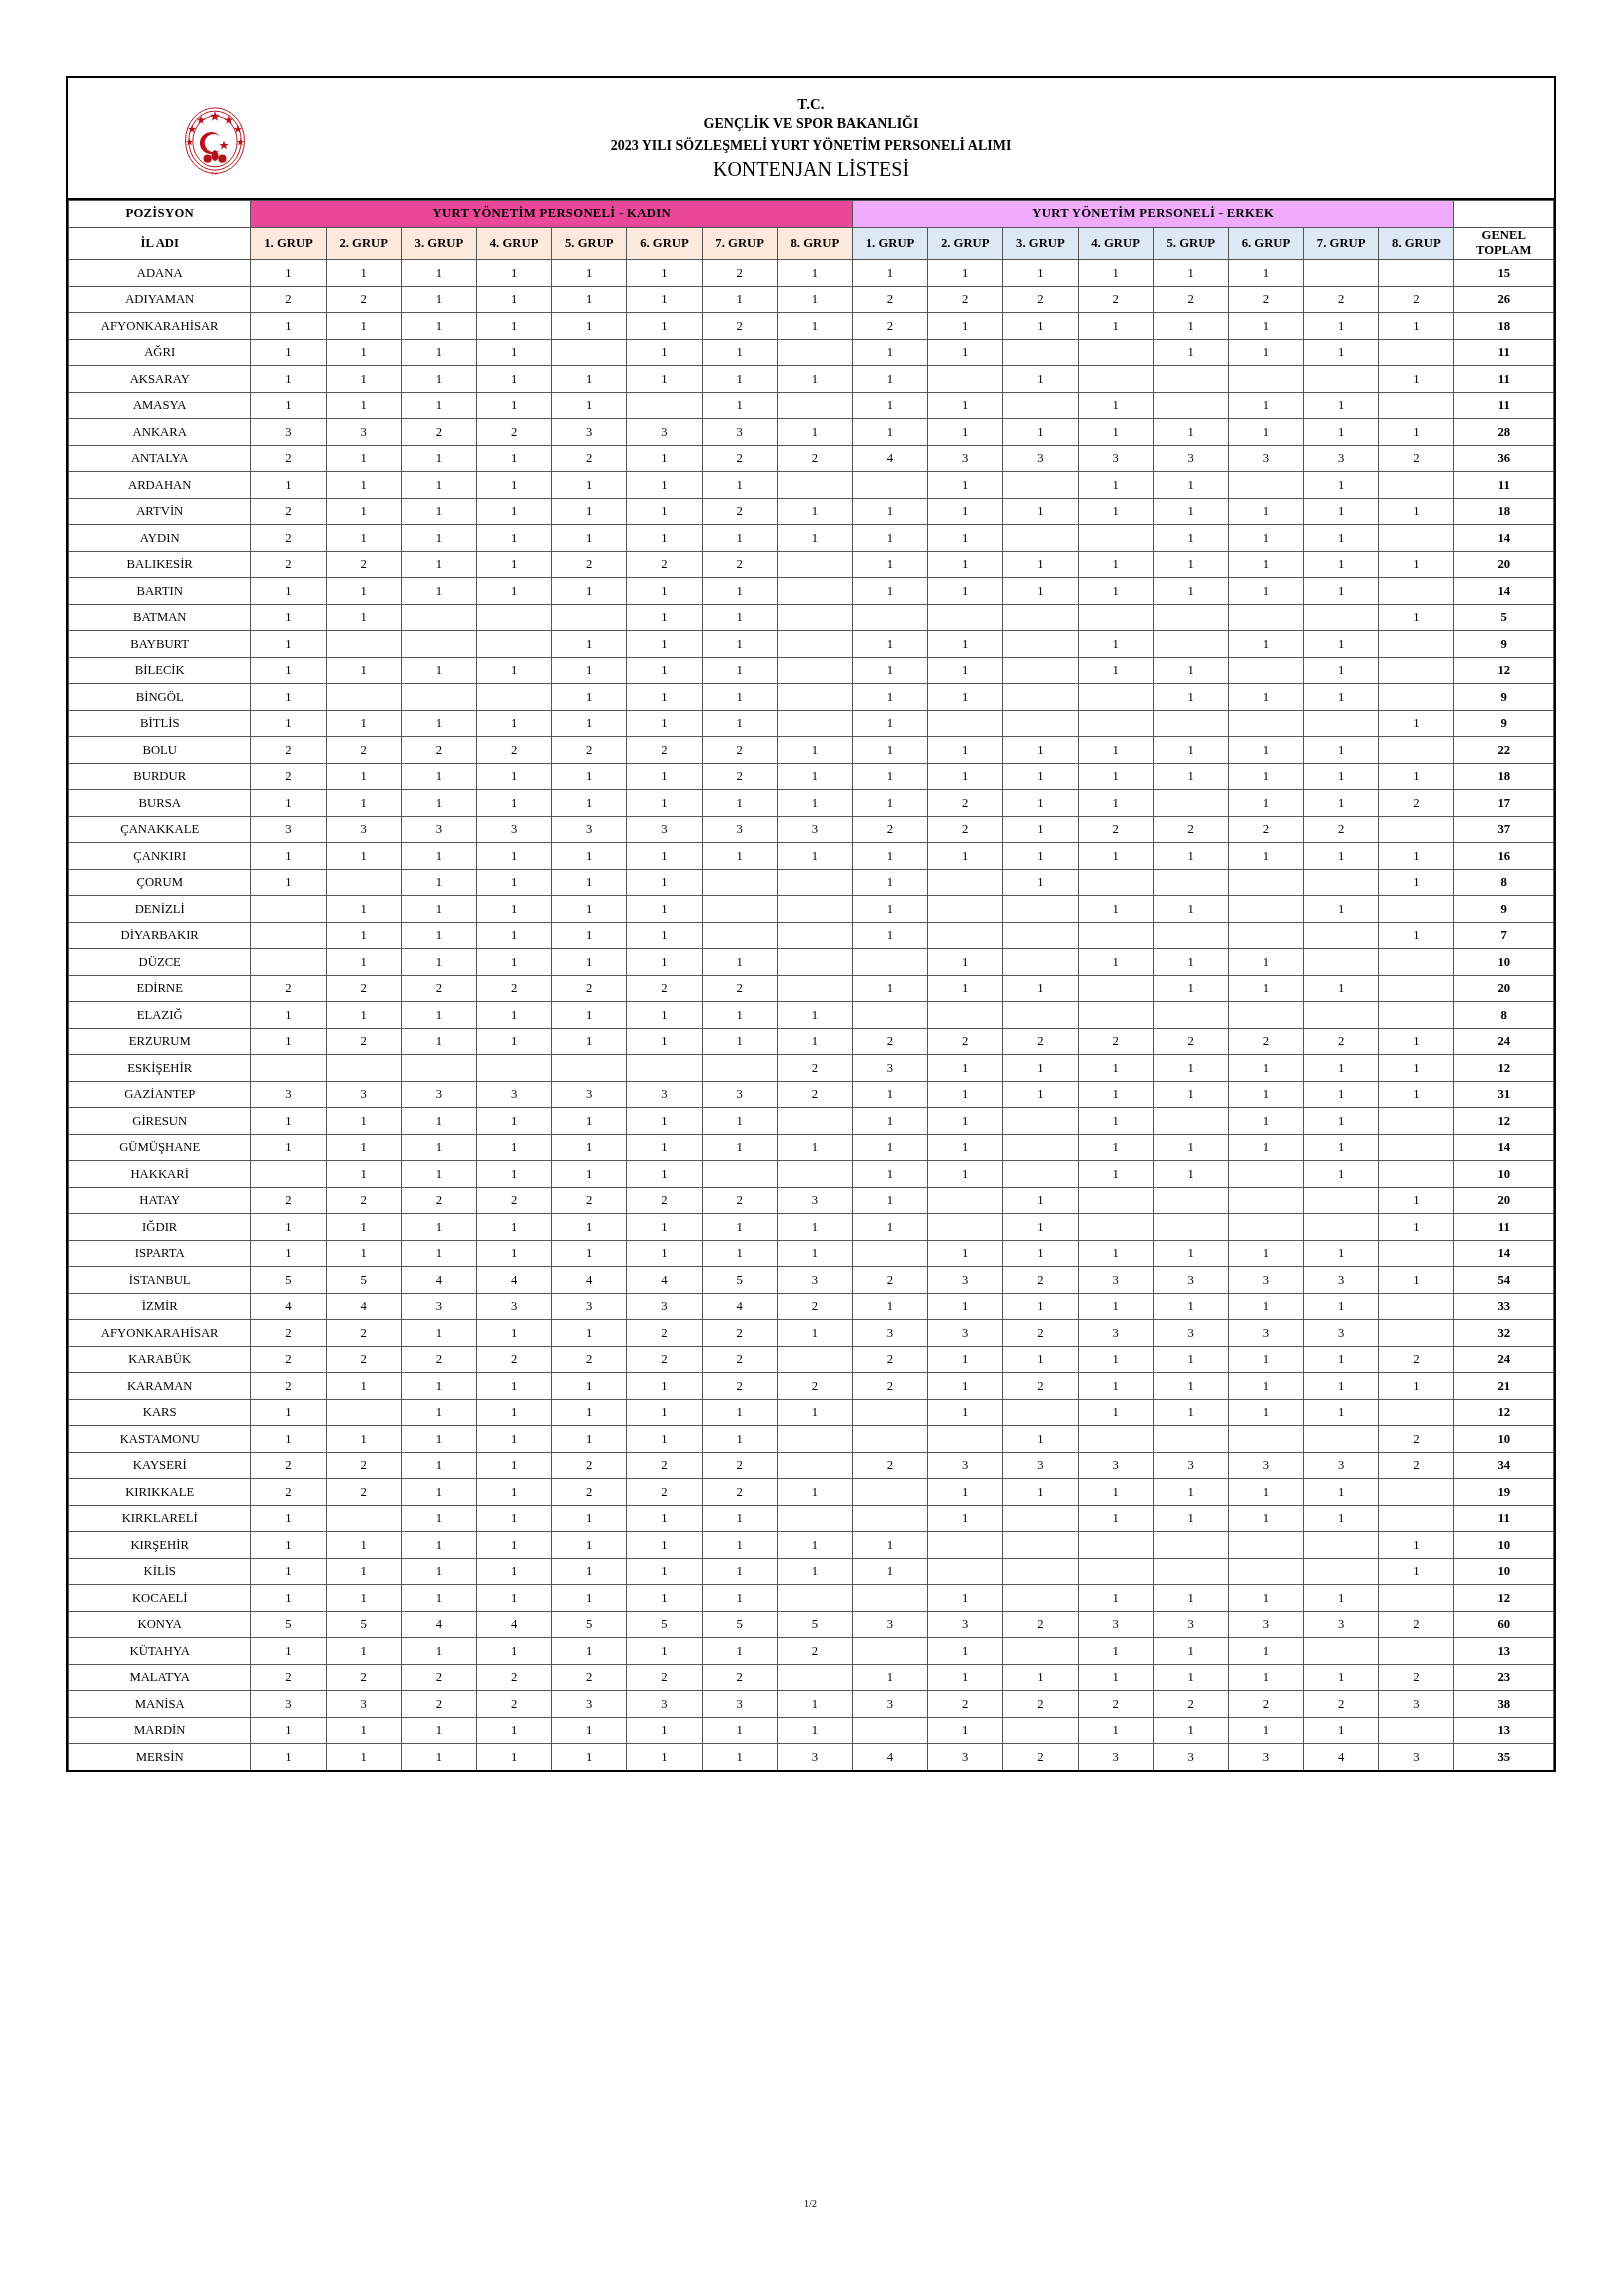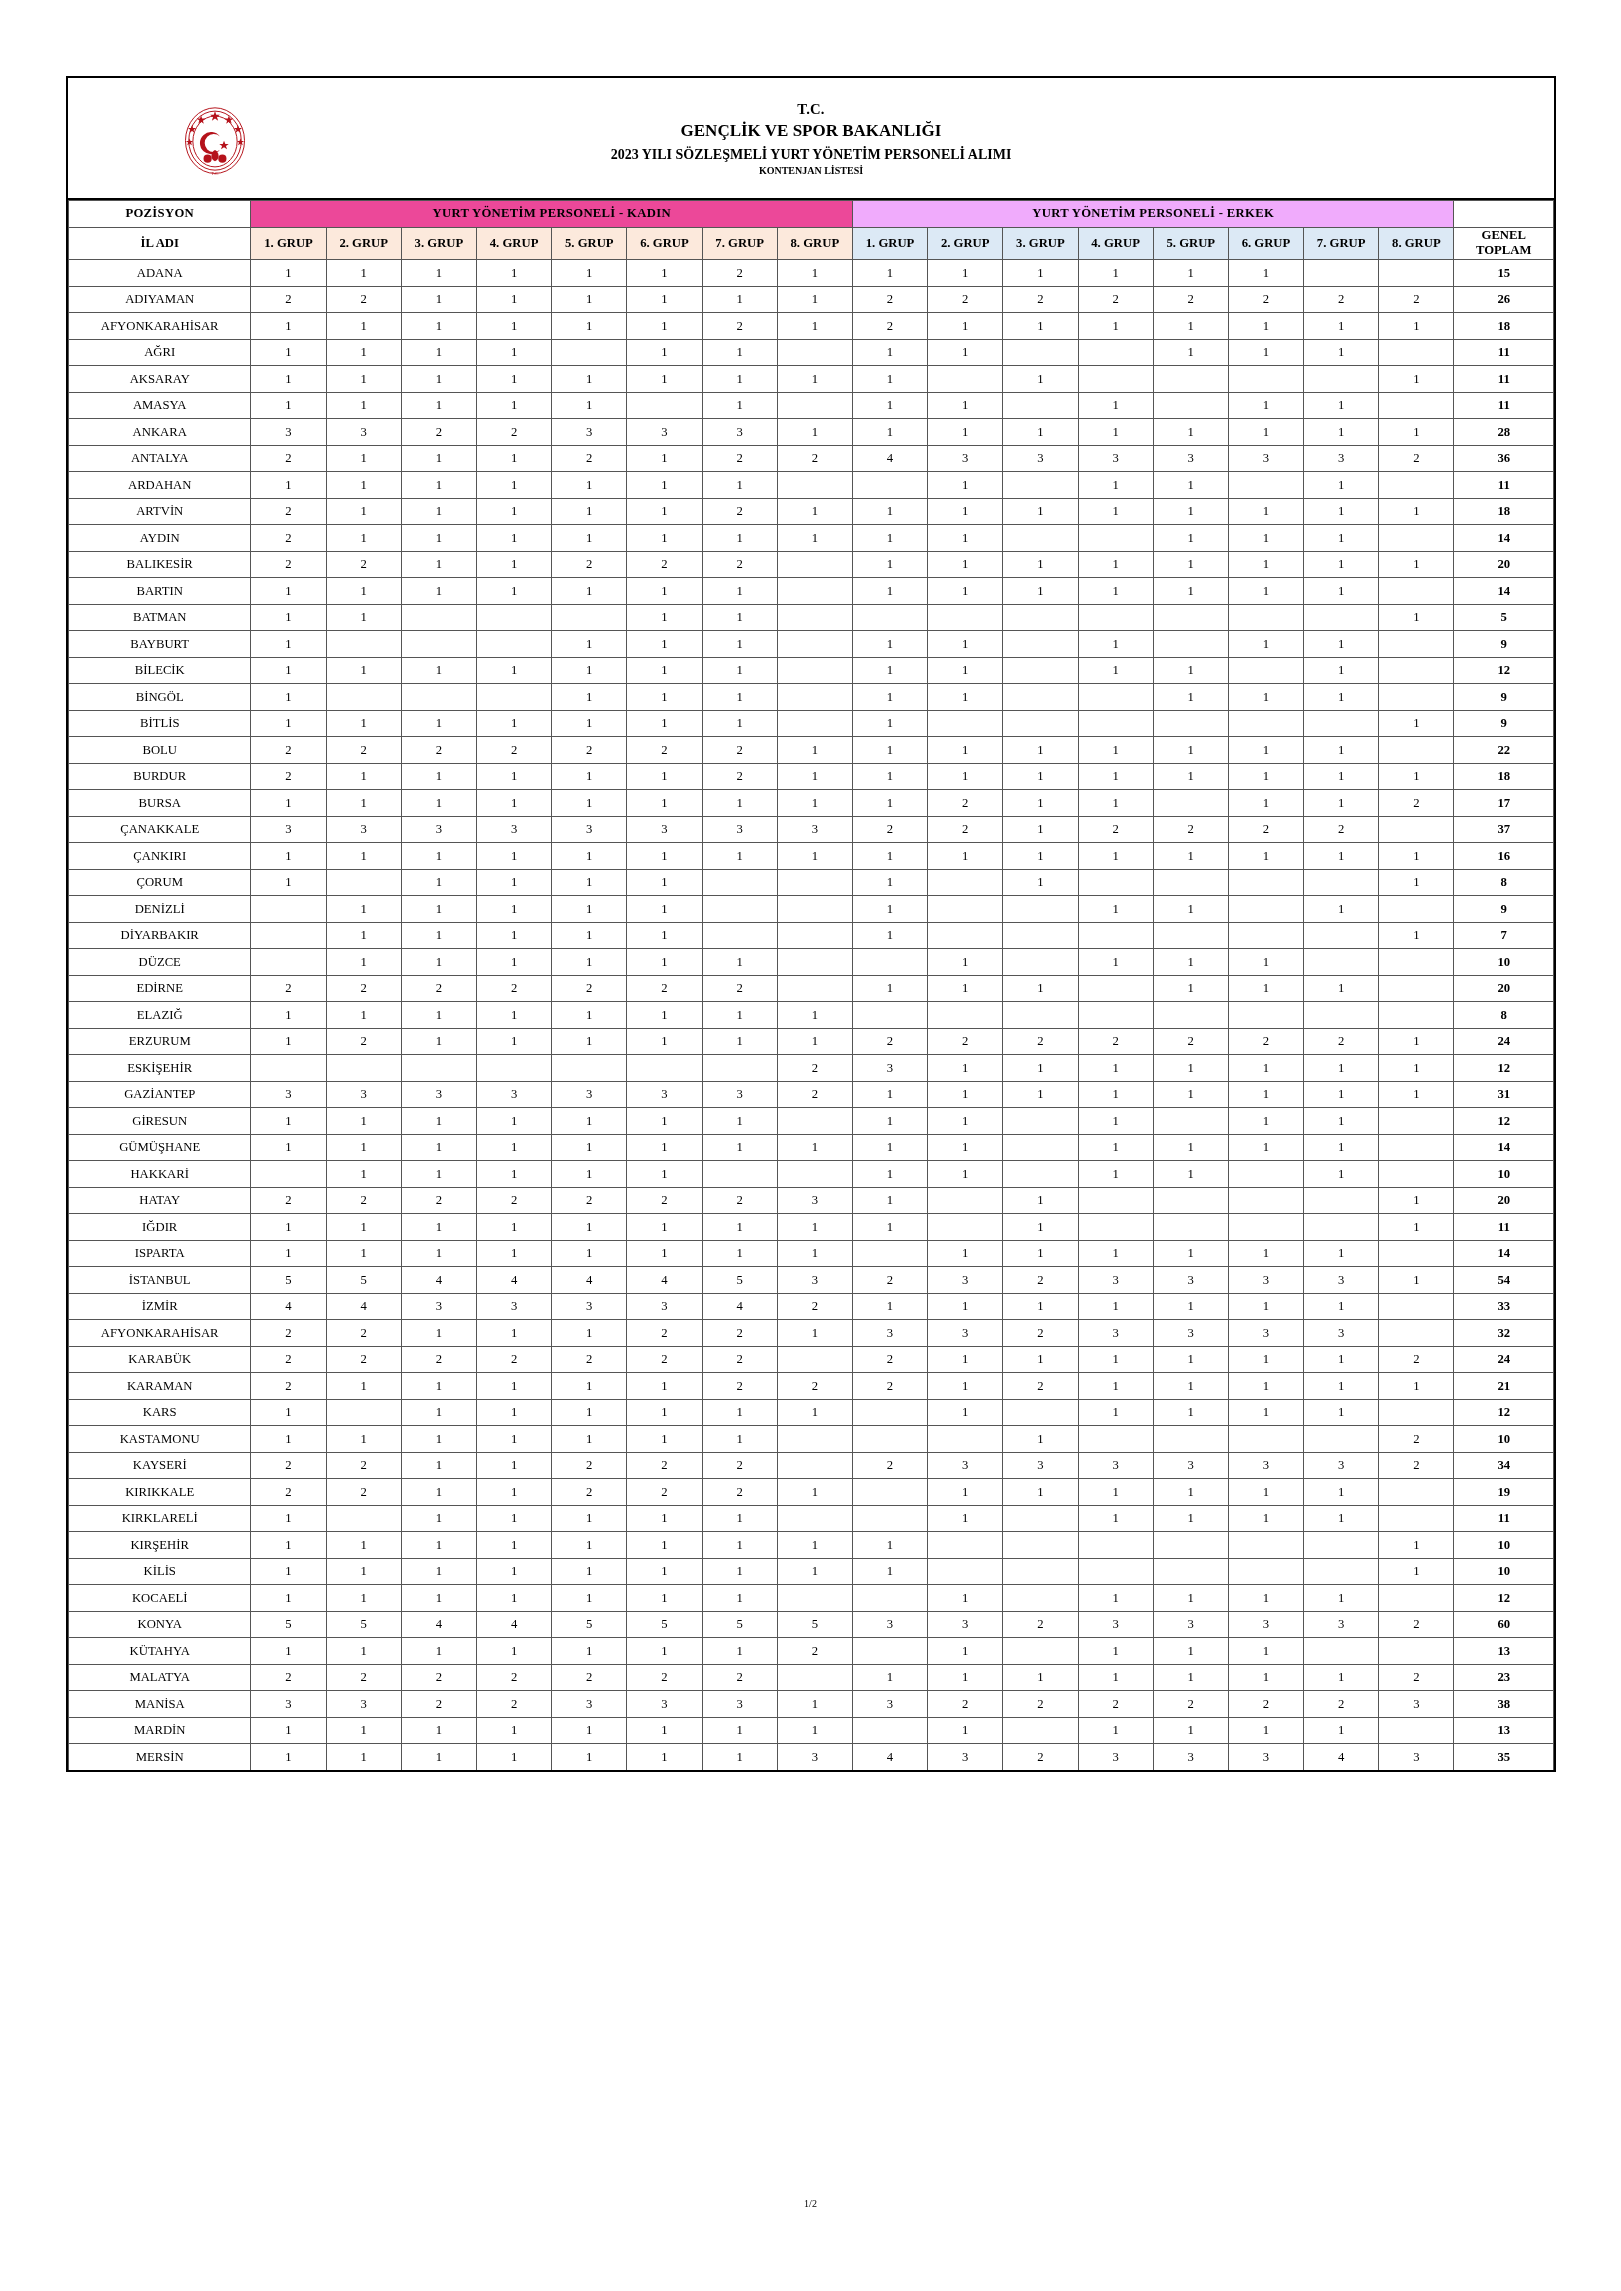--- a/index.html
+++ b/index.html
@@ -51,33 +51,33 @@
     text-align: center;
     padding-right: 294px;
   }
   .hdr-line1 {
     font-size: 14.7px;
     font-weight: bold;
     letter-spacing: 0.2px;
     line-height: 1.35;
   }
   .hdr-line2 {
-    font-size: 17px;
+    font-size: 14px;
     font-weight: bold;
     line-height: 1.35;
     margin-bottom: 2px;
   }
   .hdr-line3 {
     font-size: 14px;
     font-weight: bold;
     line-height: 1.4;
   }
   .hdr-line4 {
-    font-size: 10px;
-    font-weight: bold;
+    font-size: 20px;
+    font-weight: normal;
     line-height: 1.4;
   }
 
   
   table.kontenjan {
     border-collapse: collapse;
     width: 100%;
     table-layout: fixed;
   }
   table.kontenjan th,

